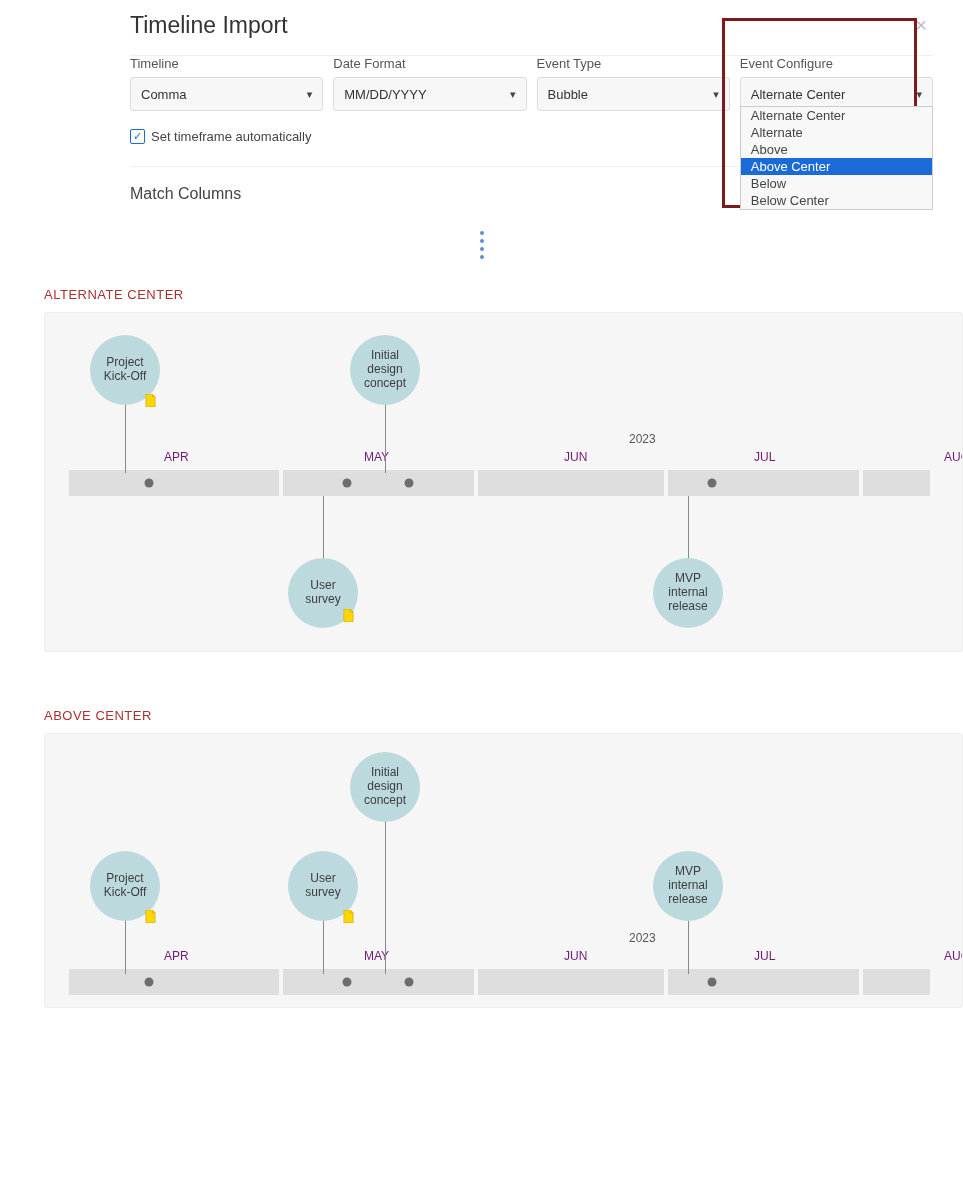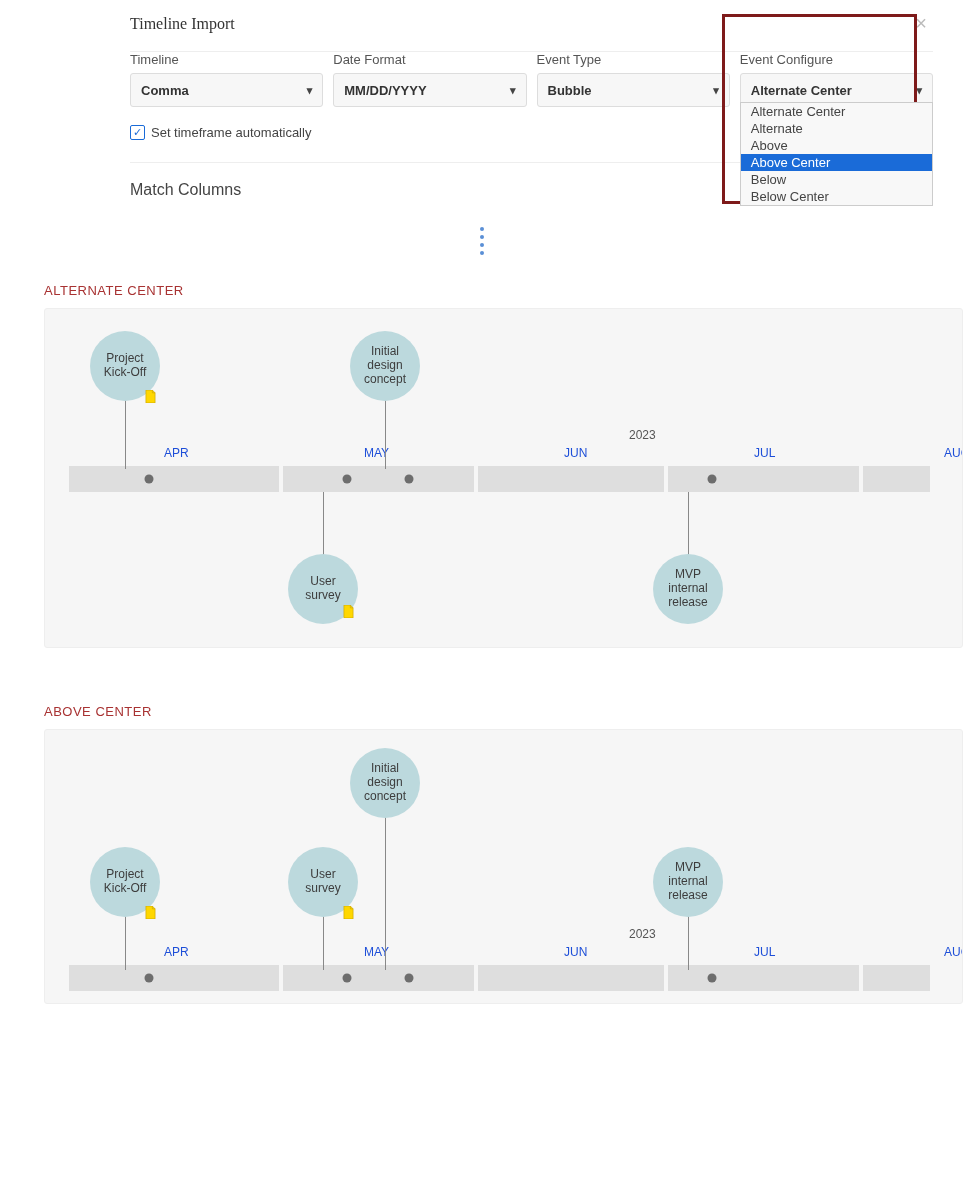--- a/index.html
+++ b/index.html
@@ -1,45 +1,45 @@
 <!DOCTYPE html>
 <html><head>
 <meta charset="utf-8">
 <style>
   * { box-sizing: border-box; }
   html, body { margin: 0; padding: 0; font-family: -apple-system, BlinkMacSystemFont, "Segoe UI", Arial, sans-serif; color: #333; background: #fff; }
   .page { width: 963px; margin: 0 auto; }
   .dialog { padding: 12px 0 0 0; margin-left: 130px; margin-right: 30px; }
   .dialog-header { display: flex; align-items: center; justify-content: space-between; padding-bottom: 16px; border-bottom: 1px solid #eee; }
-  .dialog-title { font-size: 16px; font-weight: 400; color: #333; font-family: Liberation Serif, serif; }
+  .dialog-title { font-size: 23px; font-weight: 400; color: #333; }
   .close-x { color: #bbb; font-size: 20px; cursor: pointer; padding: 0 6px; }
   .section-title { font-size: 16px; color: #444; margin: 18px 0 10px; }
   .config-row { display: flex; gap: 10px; }
   .config-col { flex: 1; }
   .label { font-size: 13px; color: #555; margin-bottom: 6px; }
-  .select { position: relative; background: #f7f7f7; border: 1px solid #ddd; border-radius: 3px; height: 30px; font-size: 13px; display: flex; align-items: center; padding: 16px 10px; cursor: pointer; font-weight: bold; }
+  .select { position: relative; background: #f7f7f7; border: 1px solid #ddd; border-radius: 3px; height: 30px; font-size: 13px; display: flex; align-items: center; padding: 16px 10px; cursor: pointer; }
   .select .chev { margin-left: auto; font-size: 11px; color: #444; }
   .checkbox-row { margin-top: 18px; display: flex; align-items: center; gap: 6px; font-size: 13px; color: #444; }
   .checkbox { width: 15px; height: 15px; border: 1.5px solid #1a6bd8; border-radius: 2px; display: inline-flex; align-items: center; justify-content: center; color: #1a6bd8; font-size: 11px; background: #fff; }
   .hr { border-top: 1px solid #eee; margin: 22px 0 18px; }
   .desc { font-size: 13px; color: #555; margin-top: 6px; }
   .highlight-box { position: absolute; border: 3px solid #7e1a1a; pointer-events: none; }
   .dropdown-open { position: absolute; background: #f8f8f8; border: 1px solid #ccc; font-size: 13px; color: #444; z-index: 5; }
   .dropdown-open .opt { padding: 1px 10px; cursor: pointer; }
   .dropdown-open .opt.sel { background: #1a6bd8; color: #fff; }
   .ellipsis-v { display: flex; flex-direction: column; align-items: center; gap: 4px; margin: 28px 0; }
   .ellipsis-v span { width: 4px; height: 4px; border-radius: 50%; background: #5a8fd6; }
   .sec-label { font-size: 13px; color: #a83232; letter-spacing: .5px; margin: 14px 0 10px 44px; }
   .tl-panel { background: #f6f6f6; border: 1px solid #eee; border-radius: 3px; margin-left: 44px; margin-right: 0; position: relative; overflow: hidden; }
   .tl-panel.alt { height: 340px; }
   .tl-panel.above { height: 275px; }
   .axis-wrap { position: absolute; left: 0; right: 12px; margin-left: 24px; }
   .axis { position: relative; height: 26px; background: #dedede; margin: 0 20px 0 0; }
   .axis .seg-gap { position: absolute; top: 0; height: 26px; width: 4px; background: #f6f6f6; }
-  .month { position: absolute; top: -20px; font-size: 12px; color: #1d4ed8; }
+  .month { position: absolute; top: -20px; font-size: 12px; color: #701a75; }
   .year { position: absolute; top: -38px; left: 560px; font-size: 12px; color: #555; }
   .dot { position: absolute; width: 9px; height: 9px; background: #6d6d6d; border-radius: 50%; top: 50%; transform: translate(-50%, -50%); }
   .stem { position: absolute; width: 1px; background: #888; }
   .bubble { position: absolute; width: 70px; height: 70px; border-radius: 50%; background: #bcd9dd; display: flex; align-items: center; justify-content: center; text-align: center; font-size: 12px; color: #3d3d3d; line-height: 1.15; padding: 4px; }
   .note-icon { position: absolute; width: 11px; height: 13px; }
   .note-icon svg { width: 100%; height: 100%; }
 </style>
 </head>
 <body>
 

